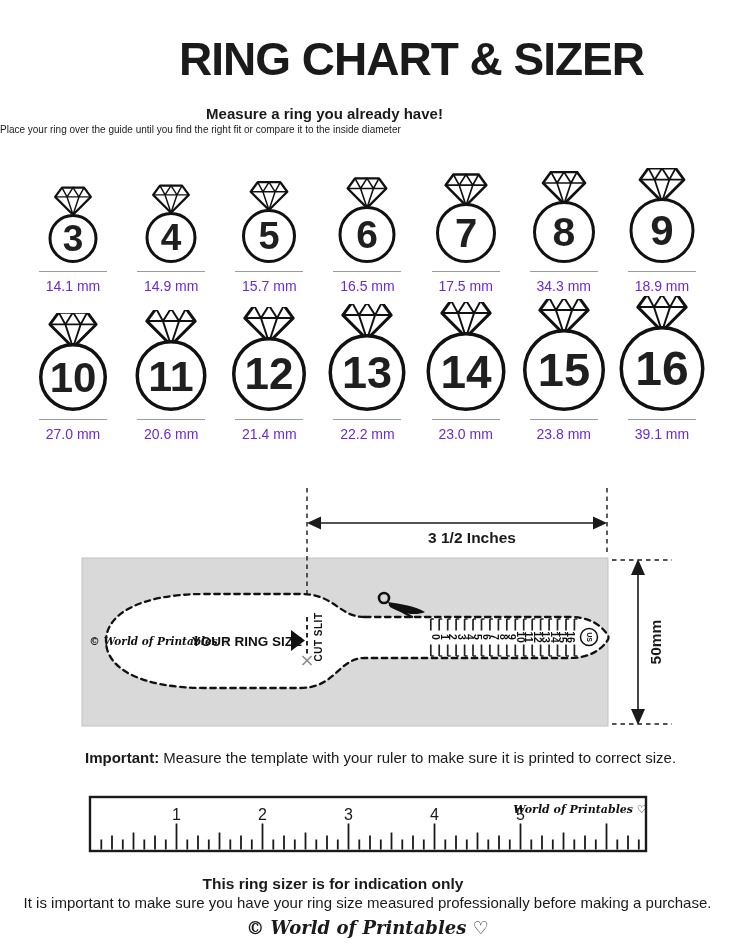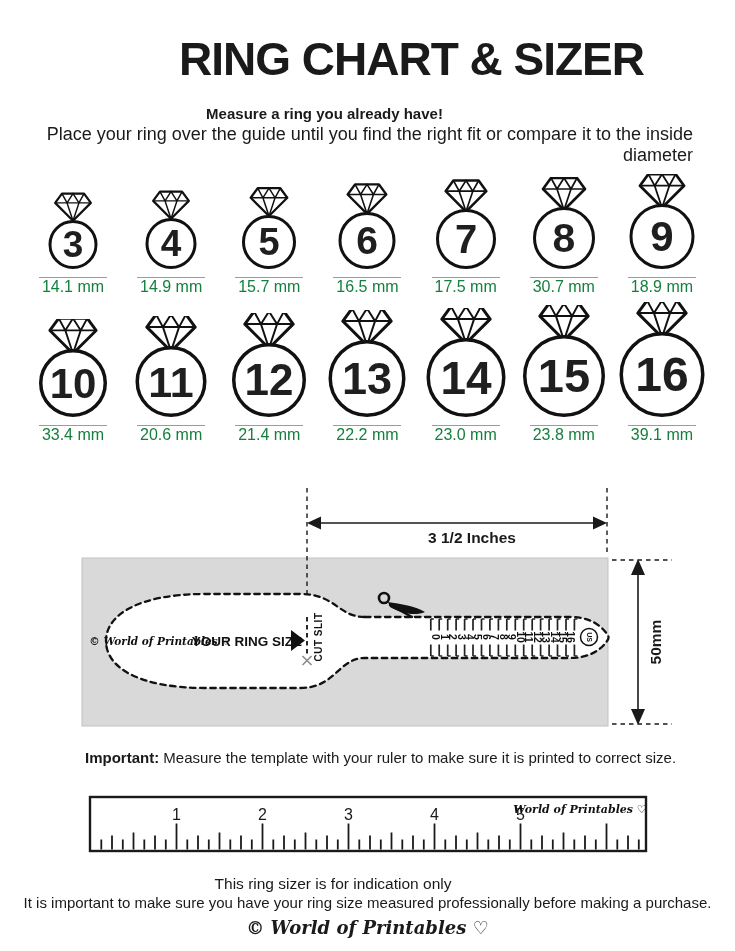--- a/index.html
+++ b/index.html
@@ -5,32 +5,32 @@
   html,body{margin:0;padding:0;background:#ffffff;}
   .page{
     position:relative;width:735px;height:951px;background:#fff;overflow:hidden;
     font-family:"Liberation Sans","DejaVu Sans",sans-serif;color:#1a1a1a;
   }
   .title{
     position:absolute;top:32px;left:0;width:735px;text-align:center;
     font-size:46px;font-weight:800;letter-spacing:-1px;padding-left:44px;
   }
   .sub-bold{position:absolute;top:105px;left:0;width:649px;text-align:center;font-size:15px;font-weight:700;}
-  .sub{position:absolute;top:124px;left:0;width:693px;text-align:right;font-size:18px;}
+  .sub{position:absolute;top:124px;left:0;width:693px;text-align:left;font-size:10px;}
   .ring-row{position:absolute;left:26px;width:683px;display:flex;justify-content:space-between;align-items:flex-end;}
   .ring-row-1{top:172px;height:122px;}
   .ring-row-2{top:300px;height:142px;}
   .ring-cell{width:94px;display:flex;flex-direction:column;align-items:center;}
   .ring-underline{width:68px;height:1px;background:#9a9aa6;margin-top:4px;}
-  .ring-mm{font-size:16px;color:#15803d;margin-top:1px;height:15px;line-height:15px;}
+  .ring-mm{font-size:14px;color:#6d28d9;margin-top:7px;height:15px;line-height:15px;}
   .mid-svg{position:absolute;top:478px;left:0;}
   .ruler-svg{position:absolute;top:790px;left:0;}
   .note{position:absolute;top:729px;left:85px;width:600px;font-size:15px;margin-top:20px;}
   .note b{font-weight:700;}
-  .foot-bold{position:absolute;top:875px;left:0;width:666px;text-align:center;font-size:15.5px;font-weight:400;}
+  .foot-bold{position:absolute;top:875px;left:0;width:666px;text-align:center;font-size:15.5px;font-weight:700;}
   .foot-text{position:absolute;top:894px;left:0;width:735px;text-align:center;font-size:15px;}
   .brand-script{
     position:absolute;top:917px;left:0;width:735px;text-align:center;
     font-family:"DejaVu Serif","Liberation Serif",serif;font-style:italic;font-weight:700;font-size:18px;
   }
   svg text{font-family:"Liberation Sans","DejaVu Sans",sans-serif;}
   .script-svg{font-family:"DejaVu Serif","Liberation Serif",serif !important;font-style:italic;font-weight:bold;}
 </style>
 </head>
 <body>
@@ -110,21 +110,21 @@
   <div class="ring-cell">
     <svg width="94" height="96" viewBox="0 0 94 96">
       <g class="diamond" transform="translate(47,18) scale(1.00)">
         <path class="d-outer" d="M -13,-17 L 13,-17 L 21,-6 L 0,15 L -21,-6 Z" fill="#ffffff" stroke="#111111" stroke-width="2.6" stroke-linejoin="round"></path>
         <path class="d-facets" d="M -21,-6 L 21,-6 M -13,-17 L -7,-6 L 0,-17 L 7,-6 L 13,-17 M -7,-6 L 0,15 M 7,-6 L 0,15" fill="none" stroke="#111111" stroke-width="1.7"></path>
       </g>
       <circle class="ring-circle" fill="#ffffff" stroke="#111111" cx="47" cy="61" r="29.5" stroke-width="3"></circle>
       <text class="ring-num" text-anchor="middle" font-weight="bold" fill="#1f1f1f" x="47" y="75.35" font-size="41">8</text>
     </svg>
     <div class="ring-underline"></div>
-    <div class="ring-mm">30.7 mm</div>
+    <div class="ring-mm">34.3 mm</div>
   </div>
 
   <div class="ring-cell">
     <svg width="94" height="99" viewBox="0 0 94 99">
       <g class="diamond" transform="translate(47,18) scale(1.05)">
         <path class="d-outer" d="M -13,-17 L 13,-17 L 21,-6 L 0,15 L -21,-6 Z" fill="#ffffff" stroke="#111111" stroke-width="2.6" stroke-linejoin="round"></path>
         <path class="d-facets" d="M -21,-6 L 21,-6 M -13,-17 L -7,-6 L 0,-17 L 7,-6 L 13,-17 M -7,-6 L 0,15 M 7,-6 L 0,15" fill="none" stroke="#111111" stroke-width="1.7"></path>
       </g>
       <circle class="ring-circle" fill="#ffffff" stroke="#111111" cx="47" cy="62.5" r="31" stroke-width="3"></circle>
       <text class="ring-num" text-anchor="middle" font-weight="bold" fill="#1f1f1f" x="47" y="77.2" font-size="42">9</text>
@@ -137,21 +137,21 @@
   <div class="ring-cell">
     <svg width="94" height="102" viewBox="0 0 94 102">
       <g class="diamond" transform="translate(47,18) scale(1.10)">
         <path class="d-outer" d="M -13,-17 L 13,-17 L 21,-6 L 0,15 L -21,-6 Z" fill="#ffffff" stroke="#111111" stroke-width="2.6" stroke-linejoin="round"></path>
         <path class="d-facets" d="M -21,-6 L 21,-6 M -13,-17 L -7,-6 L 0,-17 L 7,-6 L 13,-17 M -7,-6 L 0,15 M 7,-6 L 0,15" fill="none" stroke="#111111" stroke-width="1.7"></path>
       </g>
       <circle class="ring-circle" fill="#ffffff" stroke="#111111" cx="47" cy="64" r="32.25" stroke-width="3.5"></circle>
       <text class="ring-num" text-anchor="middle" font-weight="bold" fill="#1f1f1f" x="47" y="78.7" font-size="42">10</text>
     </svg>
     <div class="ring-underline"></div>
-    <div class="ring-mm">33.4 mm</div>
+    <div class="ring-mm">27.0 mm</div>
   </div>
 
   <div class="ring-cell">
     <svg width="94" height="105" viewBox="0 0 94 105">
       <g class="diamond" transform="translate(47,18) scale(1.15)">
         <path class="d-outer" d="M -13,-17 L 13,-17 L 21,-6 L 0,15 L -21,-6 Z" fill="#ffffff" stroke="#111111" stroke-width="2.6" stroke-linejoin="round"></path>
         <path class="d-facets" d="M -21,-6 L 21,-6 M -13,-17 L -7,-6 L 0,-17 L 7,-6 L 13,-17 M -7,-6 L 0,15 M 7,-6 L 0,15" fill="none" stroke="#111111" stroke-width="1.7"></path>
       </g>
       <circle class="ring-circle" fill="#ffffff" stroke="#111111" cx="47" cy="65.5" r="33.75" stroke-width="3.5"></circle>
       <text class="ring-num" text-anchor="middle" font-weight="bold" fill="#1f1f1f" x="47" y="80.55" font-size="43">11</text>

